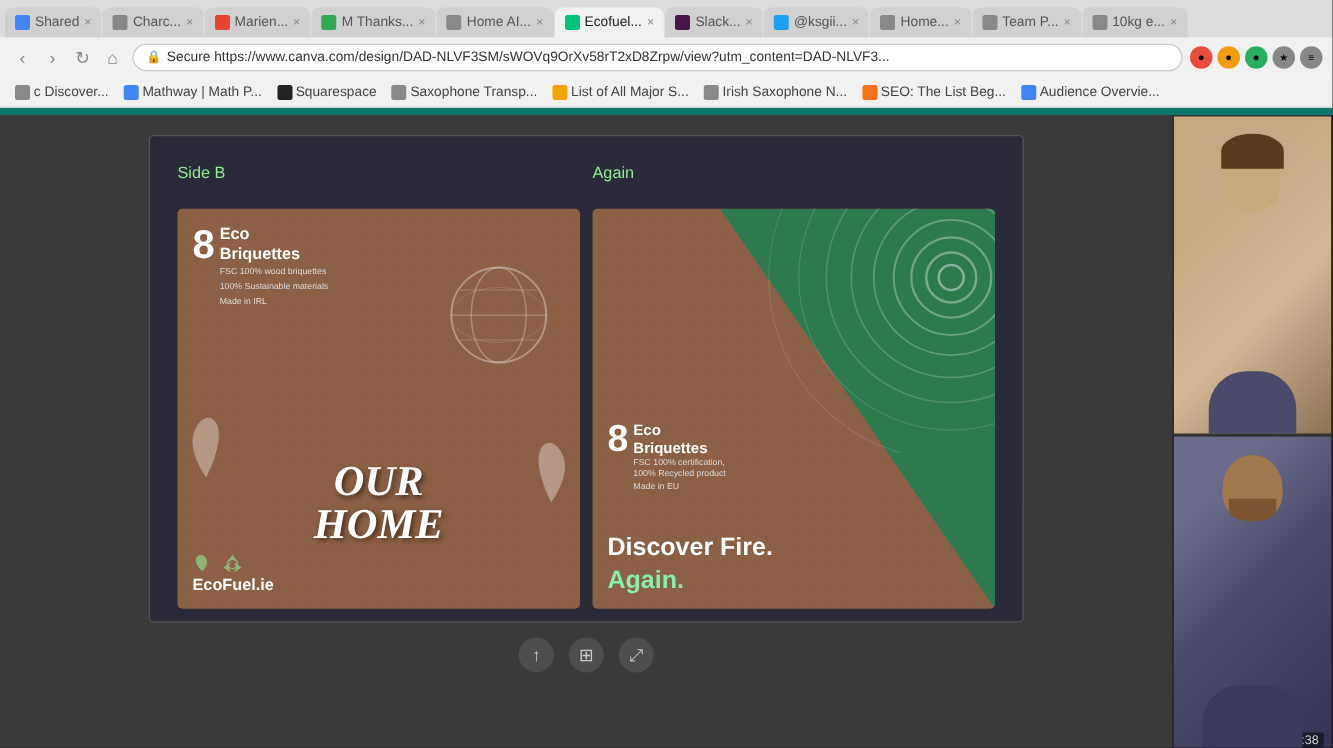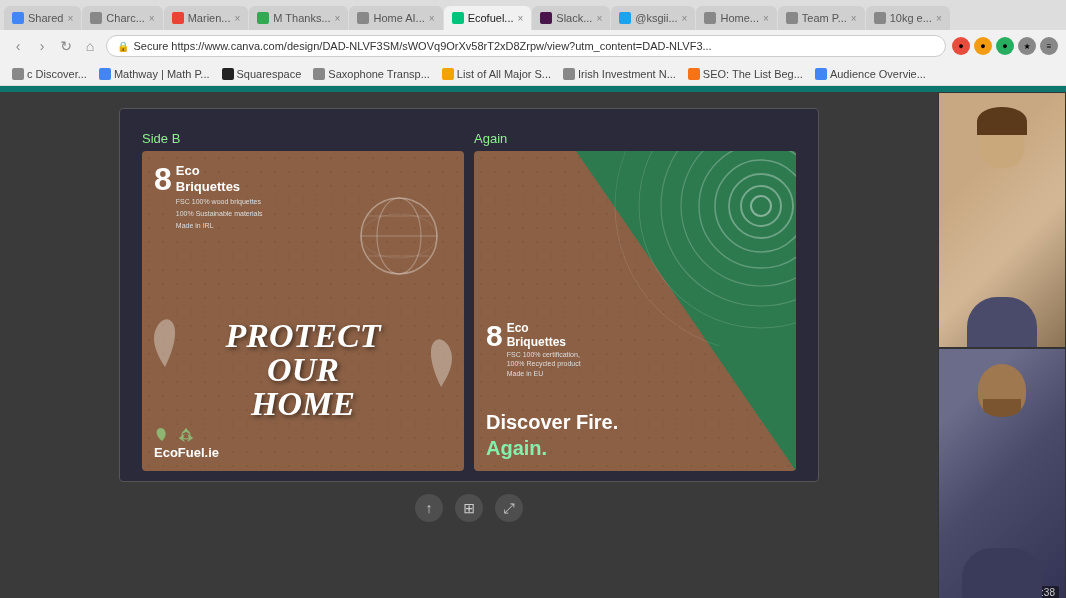--- a/index.html
+++ b/index.html
@@ -399,21 +399,21 @@
       width: 38px;
       height: 18px;
       background: #7a5530;
       border-radius: 0 0 50% 50%;
       z-index: 3;
     }
 
     .panel-header-labels {
       display: flex;
       gap: 10px;
-      margin-bottom: 4px;
+      margin-bottom: 20px;
     }
 
     .panel-header-label {
       flex: 1;
     }
   </style>
 </head>
 <body>
 
 <div class="browser-chrome">
@@ -512,21 +512,21 @@
     <div class="bookmark-item">
       <span class="bookmark-favicon" style="background:#888; display:inline-block;"></span>
       <span>Saxophone Transp...</span>
     </div>
     <div class="bookmark-item">
       <span class="bookmark-favicon" style="background:#f4a400; display:inline-block;"></span>
       <span>List of All Major S...</span>
     </div>
     <div class="bookmark-item">
       <span class="bookmark-favicon" style="background:#888; display:inline-block;"></span>
-      <span>Irish Investment N...</span>
+      <span>Irish Saxophone N...</span>
     </div>
     <div class="bookmark-item">
       <span class="bookmark-favicon" style="background:#f97316; display:inline-block;"></span>
       <span>SEO: The List Beg...</span>
     </div>
     <div class="bookmark-item">
       <span class="bookmark-favicon" style="background:#4285f4; display:inline-block;"></span>
       <span>Audience Overvie...</span>
     </div>
   </div>
@@ -570,21 +570,21 @@
               <ellipse cx="45" cy="45" rx="22" ry="38" fill="none" stroke="rgba(255,255,255,0.4)" stroke-width="1.2"></ellipse>
               <line x1="7" y1="45" x2="83" y2="45" stroke="rgba(255,255,255,0.4)" stroke-width="1"></line>
               <line x1="14" y1="25" x2="76" y2="25" stroke="rgba(255,255,255,0.3)" stroke-width="0.8"></line>
               <line x1="14" y1="65" x2="76" y2="65" stroke="rgba(255,255,255,0.3)" stroke-width="0.8"></line>
               <ellipse cx="45" cy="45" rx="38" ry="22" fill="none" stroke="rgba(255,255,255,0.2)" stroke-width="0.8"></ellipse>
             </svg>
           </div>
 
           <div style="position:absolute; bottom:50px; left:0; right:0; text-align:center; z-index:3;">
             <div style="font-size:34px; font-weight:900; color:white; font-family:Georgia,serif; font-style:italic; text-transform:uppercase; line-height:1.0; text-shadow: 2px 2px 4px rgba(0,0,0,0.5);">
-              <span>PROTECT</span><br>
+              <br>
               <span>OUR</span><br>
               <span>HOME</span>
             </div>
           </div>
 
           <div style="position:absolute; bottom:100px; left:8px; opacity:0.7;">
             <svg width="30" height="50" viewBox="0 0 30 50">
               <path d="M15 50 C5 35 0 20 8 8 C12 2 18 0 22 5 C28 12 25 30 15 50Z" fill="rgba(255,255,255,0.5)"></path>
             </svg>
           </div>

